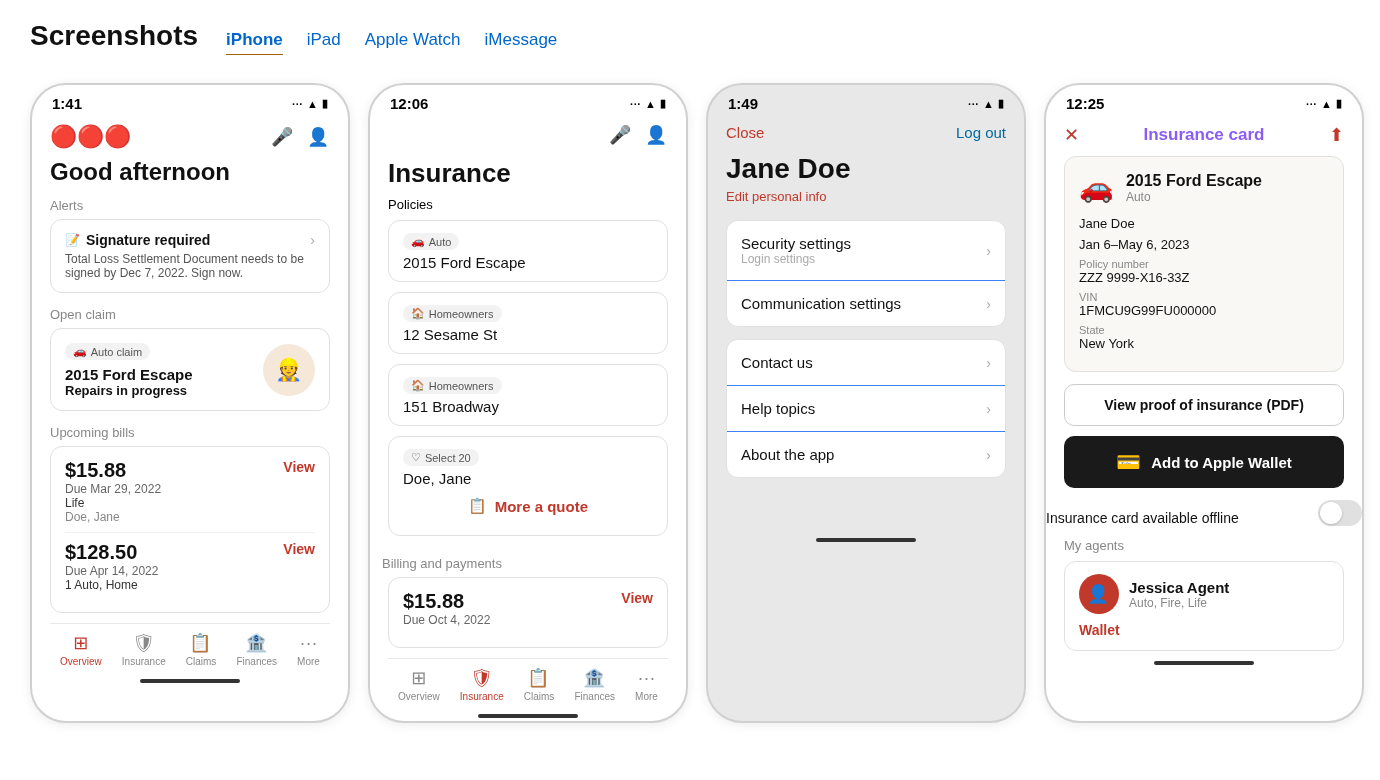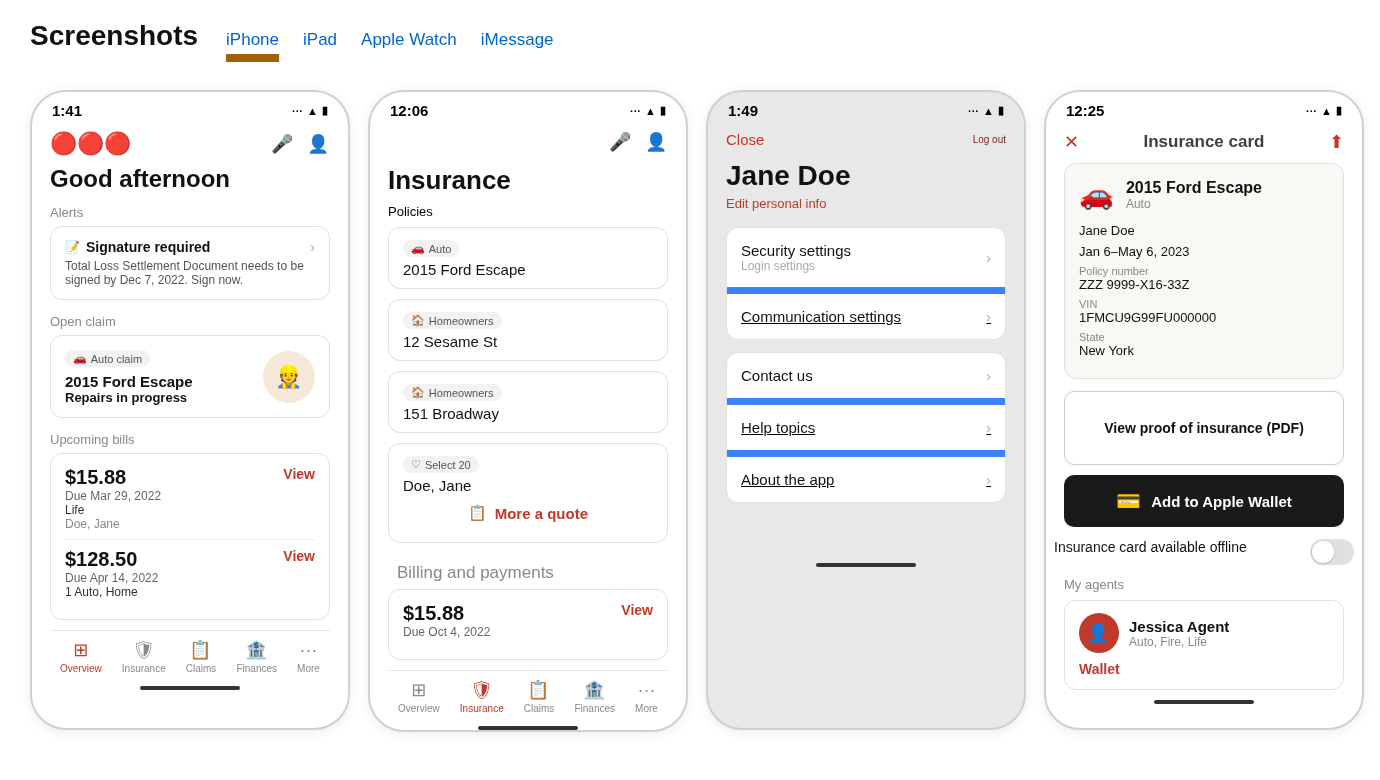--- a/index.html
+++ b/index.html
@@ -28,22 +28,22 @@
       gap: 24px;
     }
     .tab-item {
       font-size: 17px;
       color: #0066cc;
       cursor: pointer;
       padding-bottom: 4px;
       text-decoration: none;
     }
     .tab-item.active {
-      border-bottom: 8px solid #a16207;
-      font-weight: 400;
+      border-bottom: 1px solid #a16207;
+      font-weight: 700;
     }
 
     
     .screenshots-row {
       display: flex;
       gap: 18px;
       align-items: flex-start;
     }
 
     
@@ -210,71 +210,70 @@
       align-items: center;
       justify-content: center;
       gap: 8px;
       color: #c0392b;
       font-size: 15px;
       font-weight: 600;
       padding: 10px;
       cursor: pointer;
     }
 
-    .billing-label { font-size: 17px; color: #888; padding: 10px 27px 6px; }
+    .billing-label { font-size: 13px; color: #888; padding: 10px 12px 6px; }
     .billing-card {
       margin: 0 18px 10px;
       border: 1px solid #e0e0e0;
       border-radius: 12px;
       padding: 12px 14px;
       background: #fff;
     }
 
     
     .profile-topbar {
       display: flex;
       justify-content: space-between;
       align-items: center;
       padding: 8px 18px 12px;
     }
     .close-btn { color: #c0392b; font-size: 15px; cursor: pointer; }
-    .logout-btn { color: #7f1d1d; font-size: 10px; cursor: pointer; margin-left: 16px; }
+    .logout-btn { color: #0369a1; font-size: 15px; cursor: pointer; margin-left: 16px; }
     .profile-name { font-size: 28px; font-weight: 700; color: #111; padding: 0 18px 4px; }
     .edit-info { color: #c0392b; font-size: 13px; padding: 0 18px 16px; cursor: pointer; }
 
     .settings-card {
       margin: 0 18px 12px;
       border: 1px solid #e0e0e0;
       border-radius: 12px;
       background: #fff;
       overflow: hidden;
     }
     .settings-row {
       display: flex;
       justify-content: space-between;
       align-items: center;
       padding: 14px 14px;
       cursor: pointer;
     }
     .settings-row + .settings-row {
-      border-top: 7px solid #3b82f6;
-      text-decoration: underline;
+      border-top: 1px solid #3b82f6;
     }
     .settings-row-main { font-size: 15px; color: #111; }
     .settings-row-sub { font-size: 12px; color: #aaa; }
     .settings-chevron { color: #aaa; font-size: 14px; }
 
     
     .card-topbar {
       display: flex;
       justify-content: space-between;
       align-items: center;
       padding: 8px 18px 10px;
     }
-    .card-title-text { font-size: 17px; font-weight: 600; color: #404040; }
+    .card-title-text { font-size: 17px; font-weight: 600; color: #8b5cf6; }
     .card-close { color: #c0392b; font-size: 18px; cursor: pointer; }
     .card-share { color: #c0392b; font-size: 18px; cursor: pointer; }
 
     .insurance-card-box {
       margin: 0 18px 12px;
       border: 1px solid #e0e0e0;
       border-radius: 12px;
       padding: 14px;
       background: #faf8f5;
     }
@@ -283,21 +282,21 @@
     .ins-car-title { font-size: 16px; font-weight: 700; color: #111; }
     .ins-car-type { font-size: 12px; color: #888; }
     .ins-detail { margin-bottom: 6px; }
     .ins-detail-label { font-size: 11px; color: #888; }
     .ins-detail-value { font-size: 13px; color: #111; font-weight: 500; }
 
     .proof-btn {
       margin: 0 18px 10px;
       border: 1px solid #ccc;
       border-radius: 10px;
-      padding: 28px;
+      padding: 12px;
       text-align: center;
       font-size: 14px;
       font-weight: 600;
       color: #111;
       background: #fff;
       cursor: pointer;
     }
 
     .wallet-btn {
       margin: 0 18px 12px;
@@ -307,24 +306,24 @@
       display: flex;
       align-items: center;
       justify-content: center;
       gap: 10px;
       cursor: pointer;
     }
     .wallet-btn-text { color: #fff; font-size: 15px; font-weight: 600; }
     .wallet-icon { font-size: 20px; }
 
     .offline-row {
-      margin: 0 8px 12px;
-      display: flex;
-      justify-content: space-between;
-      align-items: flex-start;
+      margin: 0 0 12px;
+      display: flex;
+      justify-content: space-between;
+      align-items: flex-end;
     }
     .offline-label { font-size: 14px; color: #111; }
     .toggle {
       width: 44px;
       height: 26px;
       background: #e0e0e0;
       border-radius: 13px;
       position: relative;
       cursor: pointer;
     }

